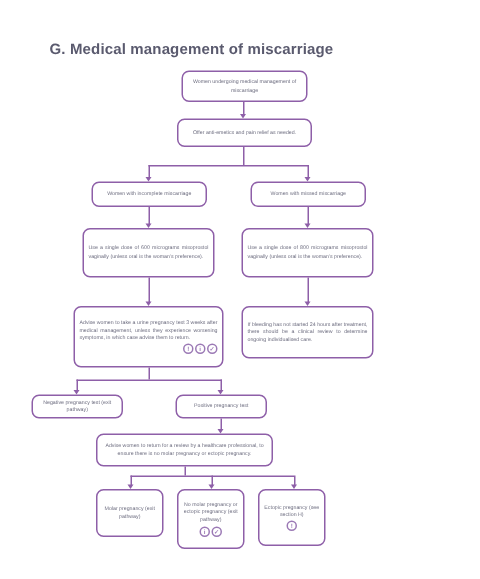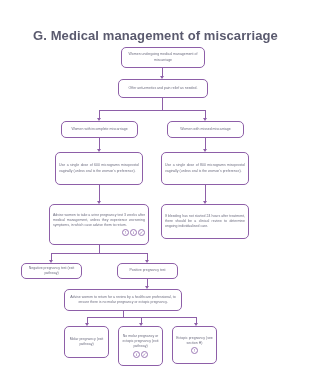--- a/index.html
+++ b/index.html
@@ -10,21 +10,21 @@
     overflow: hidden;
   }
   #chart {
     position: relative;
     width: 298px; height: 386px;
     background: #ffffff;
   }
   .title {
     position: absolute;
     left: 33px; top: 28px;
-    font-size: 13px;
+    font-size: 10px;
     font-weight: bold;
     color: #5a5a6e;
     letter-spacing: 0.1px;
     white-space: nowrap;
   }
   .node {
     position: absolute;
     border: 1px solid #8e5fa8;
     border-radius: 5px;
     background: #ffffff;

